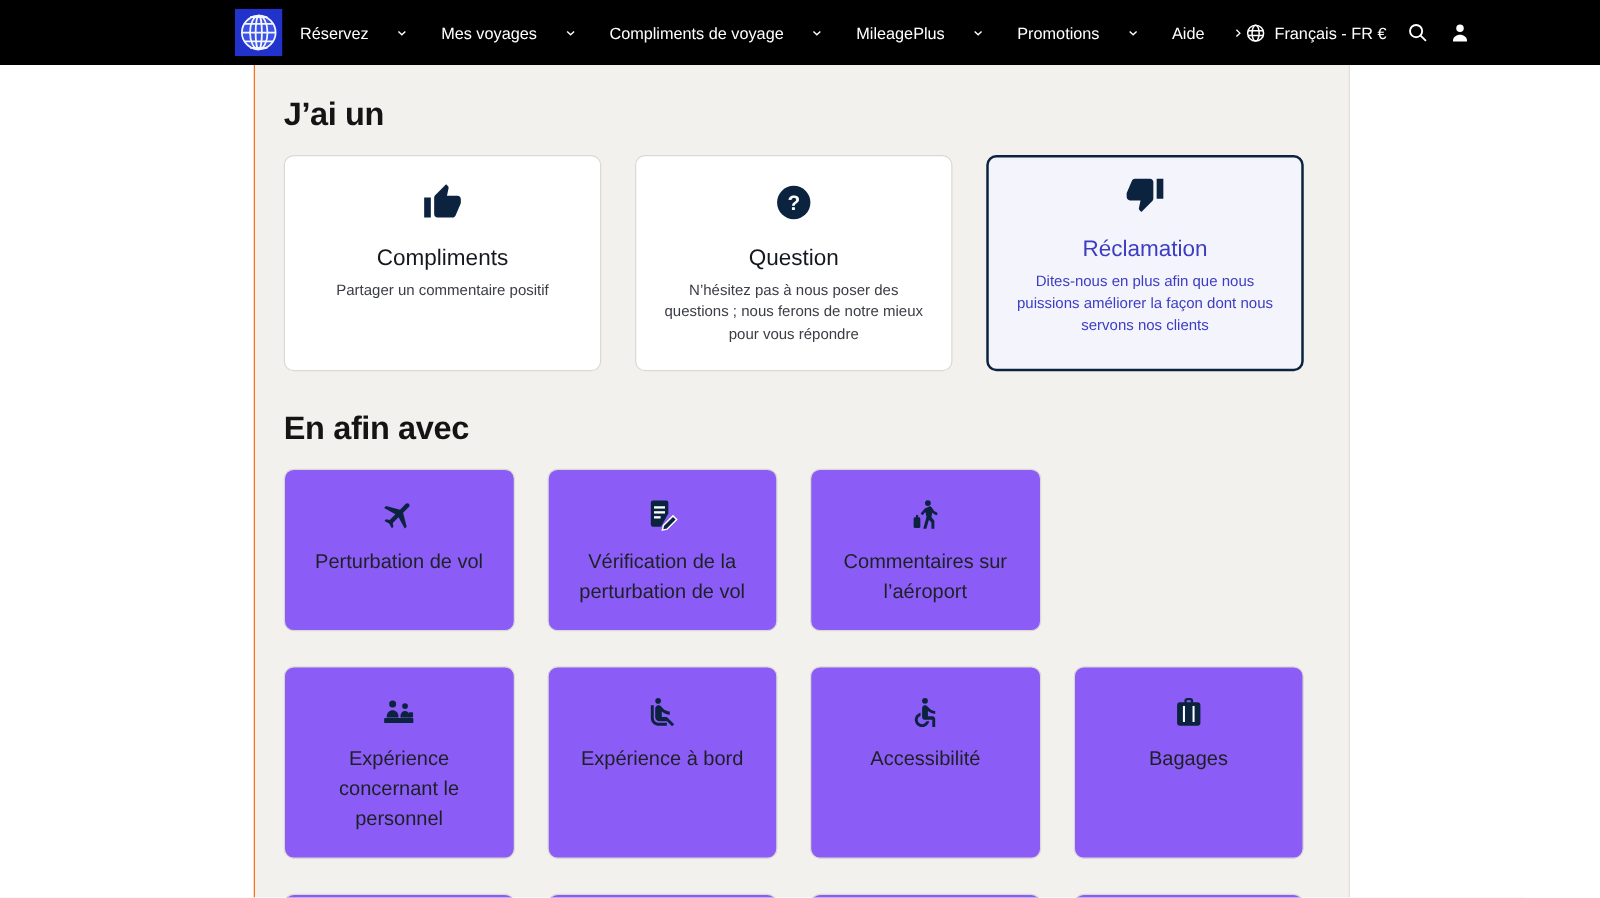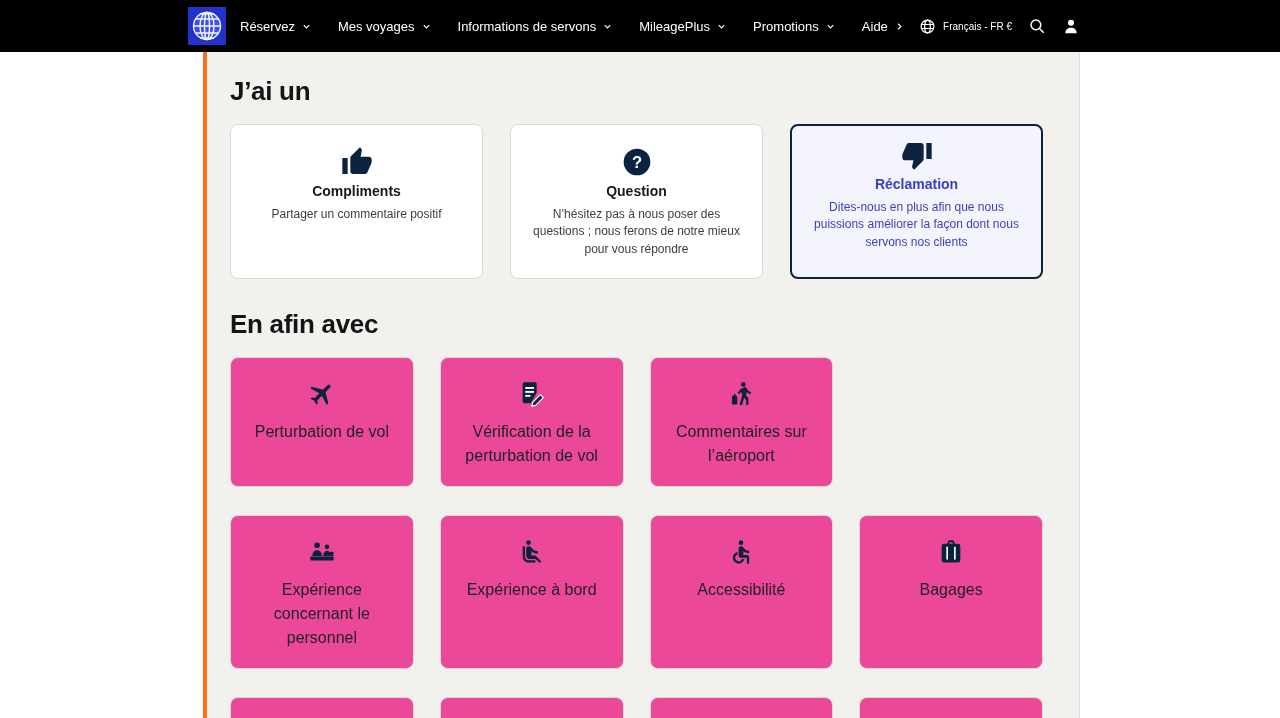--- a/index.html
+++ b/index.html
@@ -12,60 +12,60 @@
   }
   
   .topbar {
     height:52px; background:#000000;
     display:flex; align-items:center;
     padding-left:188px; padding-right:200px;
   }
   .logo-tile { width:38px; height:38px; margin-right:14px; flex:0 0 auto; }
   .nav { display:flex; align-items:center; gap:26px; }
   .nav-item {
-    display:flex; align-items:center; gap:6px;
+    display:flex; align-items:center; gap:21px;
     color:#ffffff; font-size:13px; cursor:pointer; white-space:nowrap;
   }
   .nav-item svg { display:block; }
   .topbar-right { margin-left:auto; display:flex; align-items:center; gap:16px; }
-  .locale { display:flex; align-items:center; gap:7px; color:#fff; font-size:10px; cursor:pointer; white-space:nowrap; }
+  .locale { display:flex; align-items:center; gap:7px; color:#fff; font-size:13px; cursor:pointer; white-space:nowrap; }
   .icon-btn { display:flex; align-items:center; cursor:pointer; }
 
   
   .content-col {
     margin-left:203px; width:877px; height:666px;
     background:#f2f1ee;
-    border-left:4px solid #f97316; border-right:1px solid #e1dfda;
+    border-left:1px solid #f97316; border-right:1px solid #e1dfda;
     padding:20px 36px 0 23px;
   }
   .section-heading {
     font-size:26px; font-weight:700; color:#141414;
     letter-spacing:-0.3px; margin:4px 0 17px 0;
   }
   
   .type-row { display:flex; gap:27px; margin-bottom:30px; }
   .type-card {
     flex:1 1 0; min-height:132px;
     background:#ffffff; border:1px solid #dcd9d3; border-radius:8px;
     padding:20px 22px; text-align:center; cursor:pointer;
   }
   .type-card.selected {
     background:#f4f4fd; border:2px solid #0c2340; padding:12px 21px;
   }
   .type-icon { height:34px; display:flex; align-items:center; justify-content:center; }
-  .type-title { font-size:14px; font-weight:700; color:#15191f; margin-top:4px; }
+  .type-title { font-size:18px; font-weight:400; color:#15191f; margin-top:17px; }
   .type-desc  { font-size:12px; color:#3a3d43; line-height:1.45; margin-top:7px; }
   .type-card.selected .type-title,
   .type-card.selected .type-desc { color:#3d3dc4; }
 
   
   .topic-row { display:flex; gap:26px; margin-bottom:28px; }
   .topic-card {
     width:calc((100% - 78px)/4);
-    background:#ec4899; border:1px solid #dcd9d3; border-radius:8px;
+    background:#8b5cf6; border:1px solid #dcd9d3; border-radius:8px;
     padding:21px 13px 18px; text-align:center; cursor:pointer; min-height:104px;
   }
   .topic-icon { height:30px; display:flex; align-items:center; justify-content:center; }
   .topic-label { font-size:16px; font-weight:500; color:#1d2025; line-height:1.5; margin-top:11px; }
 </style>
 </head>
 <body>
 
 <div class="topbar">
   <div class="logo-tile">
@@ -88,21 +88,21 @@
           <path d="M6 9l6 6 6-6" fill="none" stroke="#fff" stroke-width="2.4"></path>
         </svg>
     </div>
     <div class="nav-item">
       <span>Mes voyages</span>
       <svg width="11" height="11" viewBox="0 0 24 24">
           <path d="M6 9l6 6 6-6" fill="none" stroke="#fff" stroke-width="2.4"></path>
         </svg>
     </div>
     <div class="nav-item">
-      <span>Informations de servons</span>
+      <span>Compliments de voyage</span>
       <svg width="11" height="11" viewBox="0 0 24 24">
           <path d="M6 9l6 6 6-6" fill="none" stroke="#fff" stroke-width="2.4"></path>
         </svg>
     </div>
     <div class="nav-item">
       <span>MileagePlus</span>
       <svg width="11" height="11" viewBox="0 0 24 24">
           <path d="M6 9l6 6 6-6" fill="none" stroke="#fff" stroke-width="2.4"></path>
         </svg>
     </div>

